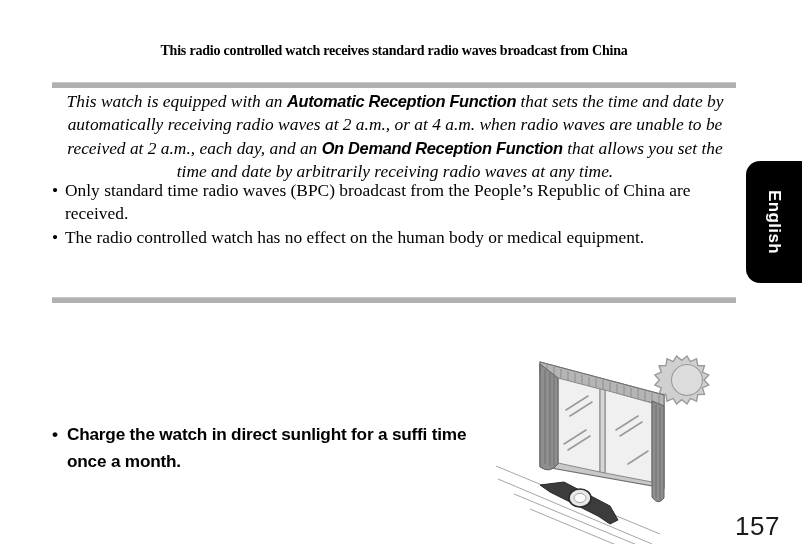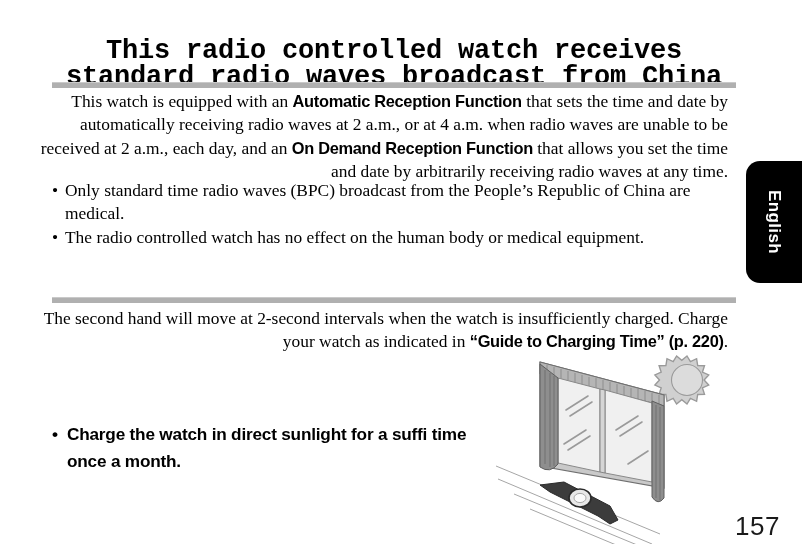--- a/index.html
+++ b/index.html
@@ -20,23 +20,23 @@
     position: absolute;
     inset: 0;
   }
 
   
   .heading {
     position: absolute;
     left: 52px;
     width: 684px;
     text-align: center;
-    font-family: Liberation Mono, monospace;
-    font-weight: bold;
-    font-size: 27px;
+    font-family: Liberation Serif, serif;
+    font-weight: bold;
+    font-size: 14px;
     line-height: 26px;
     letter-spacing: -0.2px;
     color: #000;
   }
   #heading-1 { top: 38px; }
   #heading-2 { top: 253px; }
 
   .rule {
     position: absolute;
     left: 52px;
@@ -45,27 +45,28 @@
     background: #b0b0b0;
     border-top: 1px solid #c9c9c9;
     box-sizing: border-box;
   }
   #rule-1 { top: 82px; }
   #rule-2 { top: 297px; }
 
   
   .body-text {
     position: absolute;
-    left: 40px;
+    left: 51px;
     width: 688px;
     font-family: "Liberation Serif", serif;
     font-size: 17.4px;
     line-height: 23.4px;
     color: #000;
-    text-align: right;
+    text-align: center;
+    font-style: italic;
   }
   #para-1 { top: 90px; }
   #para-2 { top: 307px; }
 
   .body-text b,
   .bold-inline {
     font-family: "Liberation Sans", sans-serif;
     font-weight: bold;
     font-size: 16.4px;
     letter-spacing: -0.3px;
@@ -162,33 +163,30 @@
   <div class="heading" id="heading-1">This radio controlled watch receives standard radio waves broadcast from China</div>
   <div class="rule" id="rule-1"></div>
 
   <div class="body-text" id="para-1">
     <span>This watch is equipped with an </span><b>Automatic Reception Function</b><span> that sets the time and date by automatically receiving radio waves at 2 a.m., or at 4 a.m. when radio waves are unable to be received at 2 a.m., each day, and an </span><b>On Demand Reception Function</b><span> that allows you set the time and date by arbitrarily receiving radio waves at any time.</span>
   </div>
 
   <div class="bullet-list" id="bullets-1">
     <div class="bullet-row">
       <span class="bullet-mark">•</span>
-      <span class="bullet-body">Only standard time radio waves (BPC) broadcast from the People’s Republic of China are medical.</span>
+      <span class="bullet-body">Only standard time radio waves (BPC) broadcast from the People’s Republic of China are received.</span>
     </div>
     <div class="bullet-row">
       <span class="bullet-mark">•</span>
       <span class="bullet-body">The radio controlled watch has no effect on the human body or medical equipment.</span>
     </div>
   </div>
 
   <div class="rule" id="rule-2"></div>
 
-  <div class="body-text" id="para-2">
-    <span>The second hand will move at 2-second intervals when the watch is insufficiently charged. Charge your watch as indicated in </span><b class="bold-inline">“Guide to Charging Time” (p. 220)</b><span>.</span>
-  </div>
 
   <div id="bullets-2">
     <div class="bullet-row">
       <span class="bullet-mark">•</span>
       <span class="bullet-body">Charge the watch in direct sunlight for a suffi time once a month.</span>
     </div>
   </div>
 
   <div id="illustration">
     <svg width="250" height="196" viewBox="0 0 250 196" xmlns="http://www.w3.org/2000/svg">

